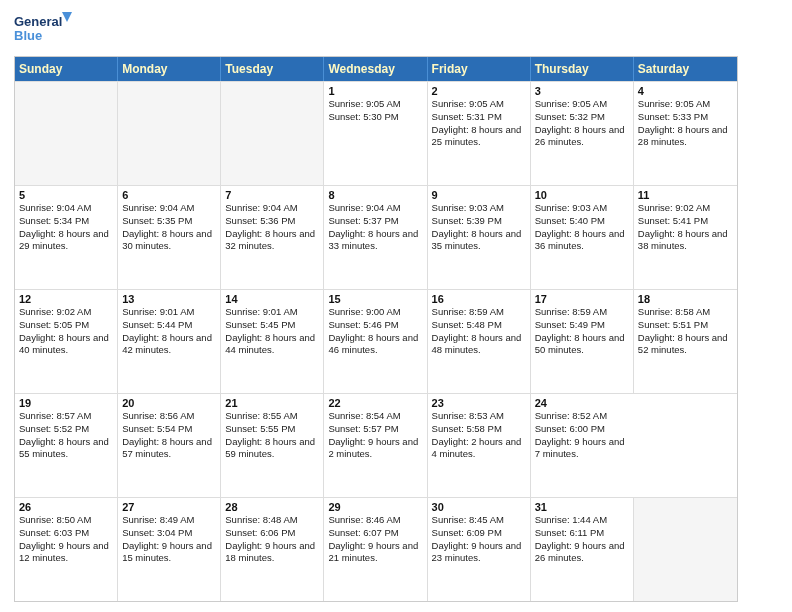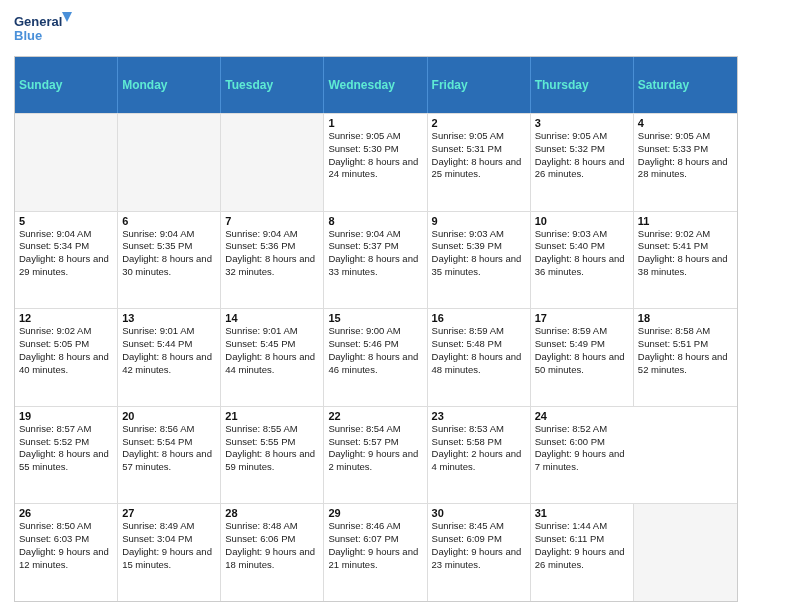--- a/index.html
+++ b/index.html
@@ -47,24 +47,24 @@
       display: flex;
       flex-direction: column;
       border: 1px solid #ccc;
     }
     .cal-header {
       display: grid;
       grid-template-columns: repeat(7, 1fr);
       background: #2a6db5;
     }
     .cal-header-cell {
-      color: #5eead4;
+      color: #fef9c3;
       font-size: 12px;
       font-weight: bold;
-      padding: 21px 4px;
+      padding: 5px 4px;
       text-align: left;
       border-right: 1px solid #4a8fd5;
     }
     .cal-header-cell:last-child {
       border-right: none;
     }
     .cal-body {
       flex: 1;
       display: flex;
       flex-direction: column;
@@ -133,21 +133,20 @@
       </div>
     <div class="cal-body">
     <div class="cal-row">
           <div class="cal-cell empty"></div>
           <div class="cal-cell empty"></div>
           <div class="cal-cell empty"></div>
           <div class="cal-cell">
             <span class="day-num">1</span>
             <span class="cell-line">Sunrise: 9:05 AM</span>
             <span class="cell-line">Sunset: 5:30 PM</span>
-            <span class="cell-line">Daylight: 8 hours and 24 minutes.</span>
           </div>
           <div class="cal-cell">
             <span class="day-num">2</span>
             <span class="cell-line">Sunrise: 9:05 AM</span>
             <span class="cell-line">Sunset: 5:31 PM</span>
             <span class="cell-line">Daylight: 8 hours and 25 minutes.</span>
           </div>
           <div class="cal-cell">
             <span class="day-num">3</span>
             <span class="cell-line">Sunrise: 9:05 AM</span>

